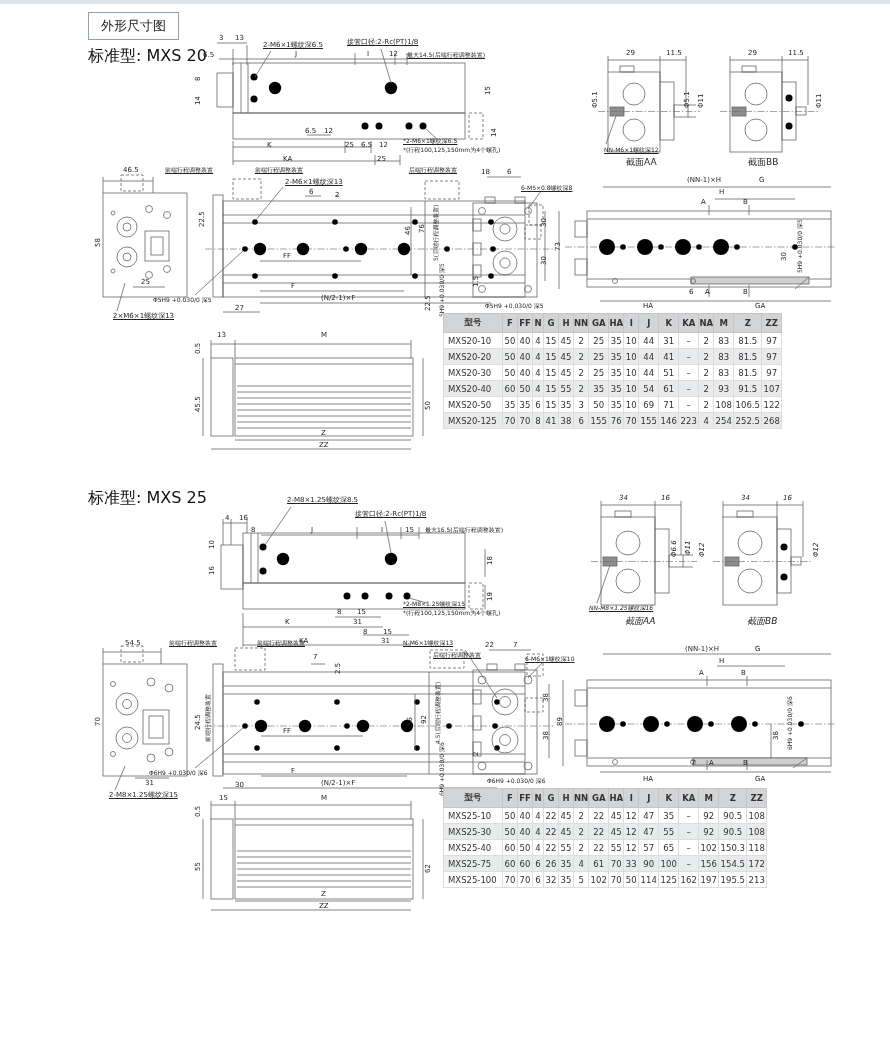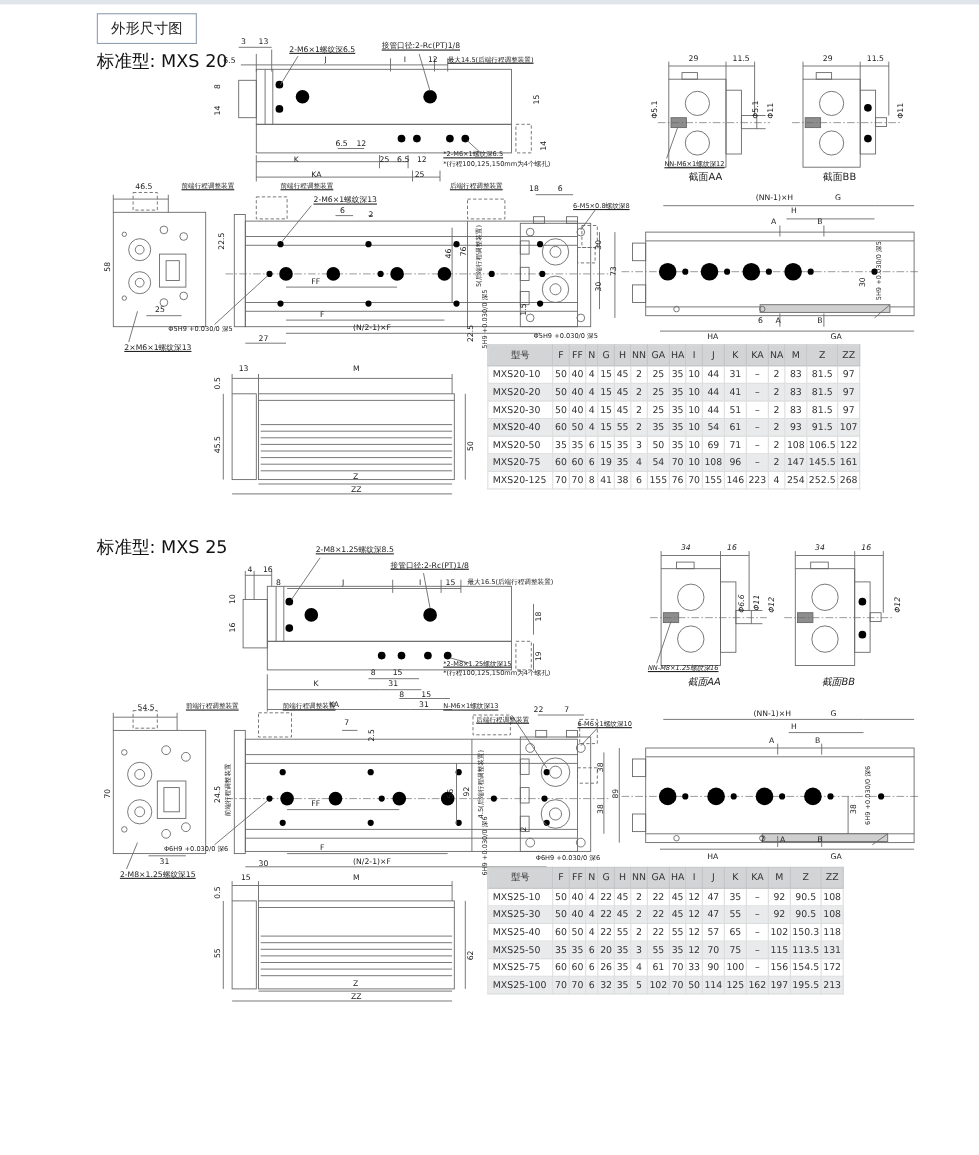--- a/index.html
+++ b/index.html
@@ -23,21 +23,21 @@
   .ln line,.ln rect,.ln circle,.ln polyline{stroke:var(--line_color,#666);fill:none;stroke-width:0.8;}
   .ln .dsh{stroke-dasharray:3,2;}
   .ln .ctr{stroke-dasharray:7,2,1.5,2;stroke-width:0.6;}
   .ln .fg{fill:#8d8d8d;}
   .ln .fgl{fill:#cfcfcf;}
   .dim{position:absolute;font-size:7px;line-height:1;color:#222;white-space:nowrap;}
   .rot{transform:rotate(-90deg);transform-origin:left top;}
   .und{text-decoration:underline;}
   table.dim-table{position:absolute;border-collapse:collapse;table-layout:fixed;
         font-size:8.5px;color:#333;background:#fff;}
-  .dim-table th{background:var(--table_header_bg,#d2d4d6);font-weight:normal;color:#333;
+  .dim-table th{background:var(--table_header_bg,#d2d4d6);font-weight:bold;color:#333;
         border:1px solid #c3c5c7;padding:3px 0;}
   .dim-table td{border:1px solid #dcdddd;text-align:center;padding:2.5px 0;white-space:nowrap;}
   .dim-table td:first-child{text-align:left;padding-left:4px;}
   .dim-table tbody tr:nth-child(even){background:var(--table_alt_row_bg,#e9eaeb);}
   .tbl20{left:443px;top:313px;}
   .tbl25{left:443px;top:788px;}
 </style>
 </head>
 <body>
 
@@ -500,39 +500,20 @@
           <td>10</td>
           <td>69</td>
           <td>71</td>
           <td>–</td>
           <td>2</td>
           <td>108</td>
           <td>106.5</td>
           <td>122</td>
         </tr>
         <tr>
-          <td>MXS20-75</td>
-          <td>60</td>
-          <td>60</td>
-          <td>6</td>
-          <td>19</td>
-          <td>35</td>
-          <td>4</td>
-          <td>54</td>
-          <td>70</td>
-          <td>10</td>
-          <td>108</td>
-          <td>96</td>
-          <td>–</td>
-          <td>2</td>
-          <td>147</td>
-          <td>145.5</td>
-          <td>161</td>
-        </tr>
-        <tr>
           <td>MXS20-125</td>
           <td>70</td>
           <td>70</td>
           <td>8</td>
           <td>41</td>
           <td>38</td>
           <td>6</td>
           <td>155</td>
           <td>76</td>
           <td>70</td>
@@ -939,38 +920,20 @@
           <td>55</td>
           <td>12</td>
           <td>57</td>
           <td>65</td>
           <td>–</td>
           <td>102</td>
           <td>150.3</td>
           <td>118</td>
         </tr>
         <tr>
-          <td>MXS25-50</td>
-          <td>35</td>
-          <td>35</td>
-          <td>6</td>
-          <td>20</td>
-          <td>35</td>
-          <td>3</td>
-          <td>55</td>
-          <td>35</td>
-          <td>12</td>
-          <td>70</td>
-          <td>75</td>
-          <td>–</td>
-          <td>115</td>
-          <td>113.5</td>
-          <td>131</td>
-        </tr>
-        <tr>
           <td>MXS25-75</td>
           <td>60</td>
           <td>60</td>
           <td>6</td>
           <td>26</td>
           <td>35</td>
           <td>4</td>
           <td>61</td>
           <td>70</td>
           <td>33</td>

